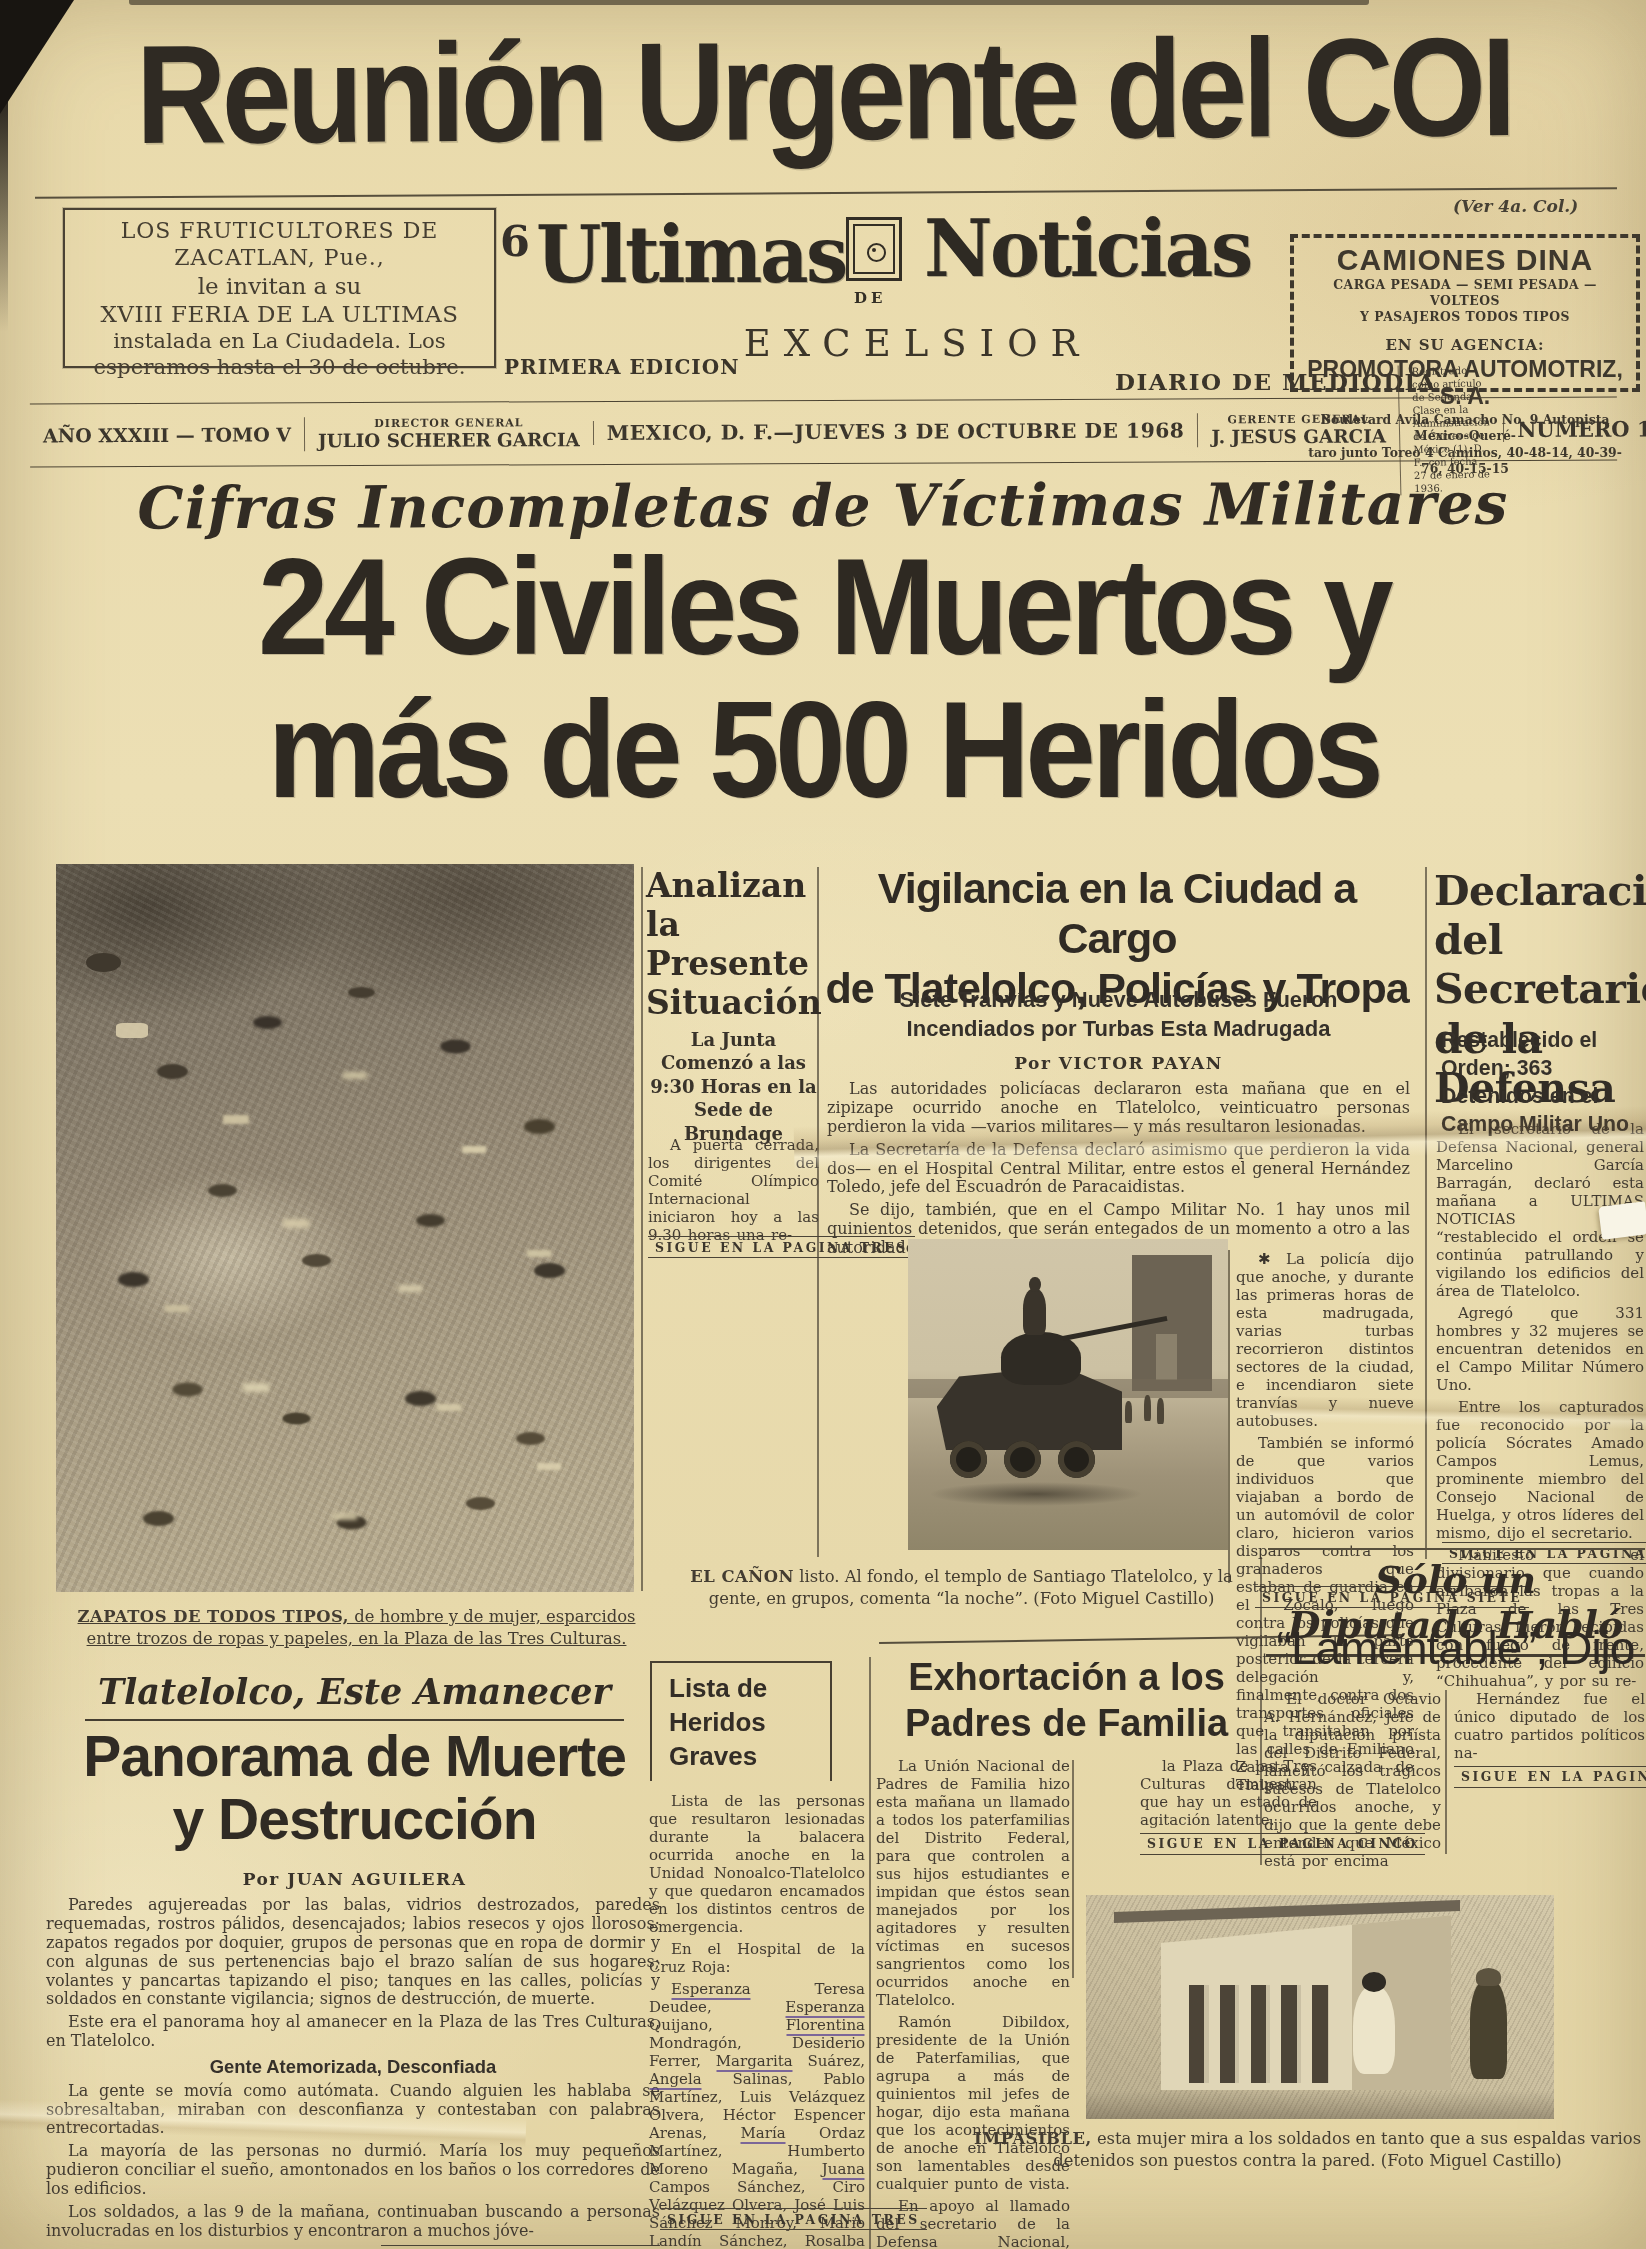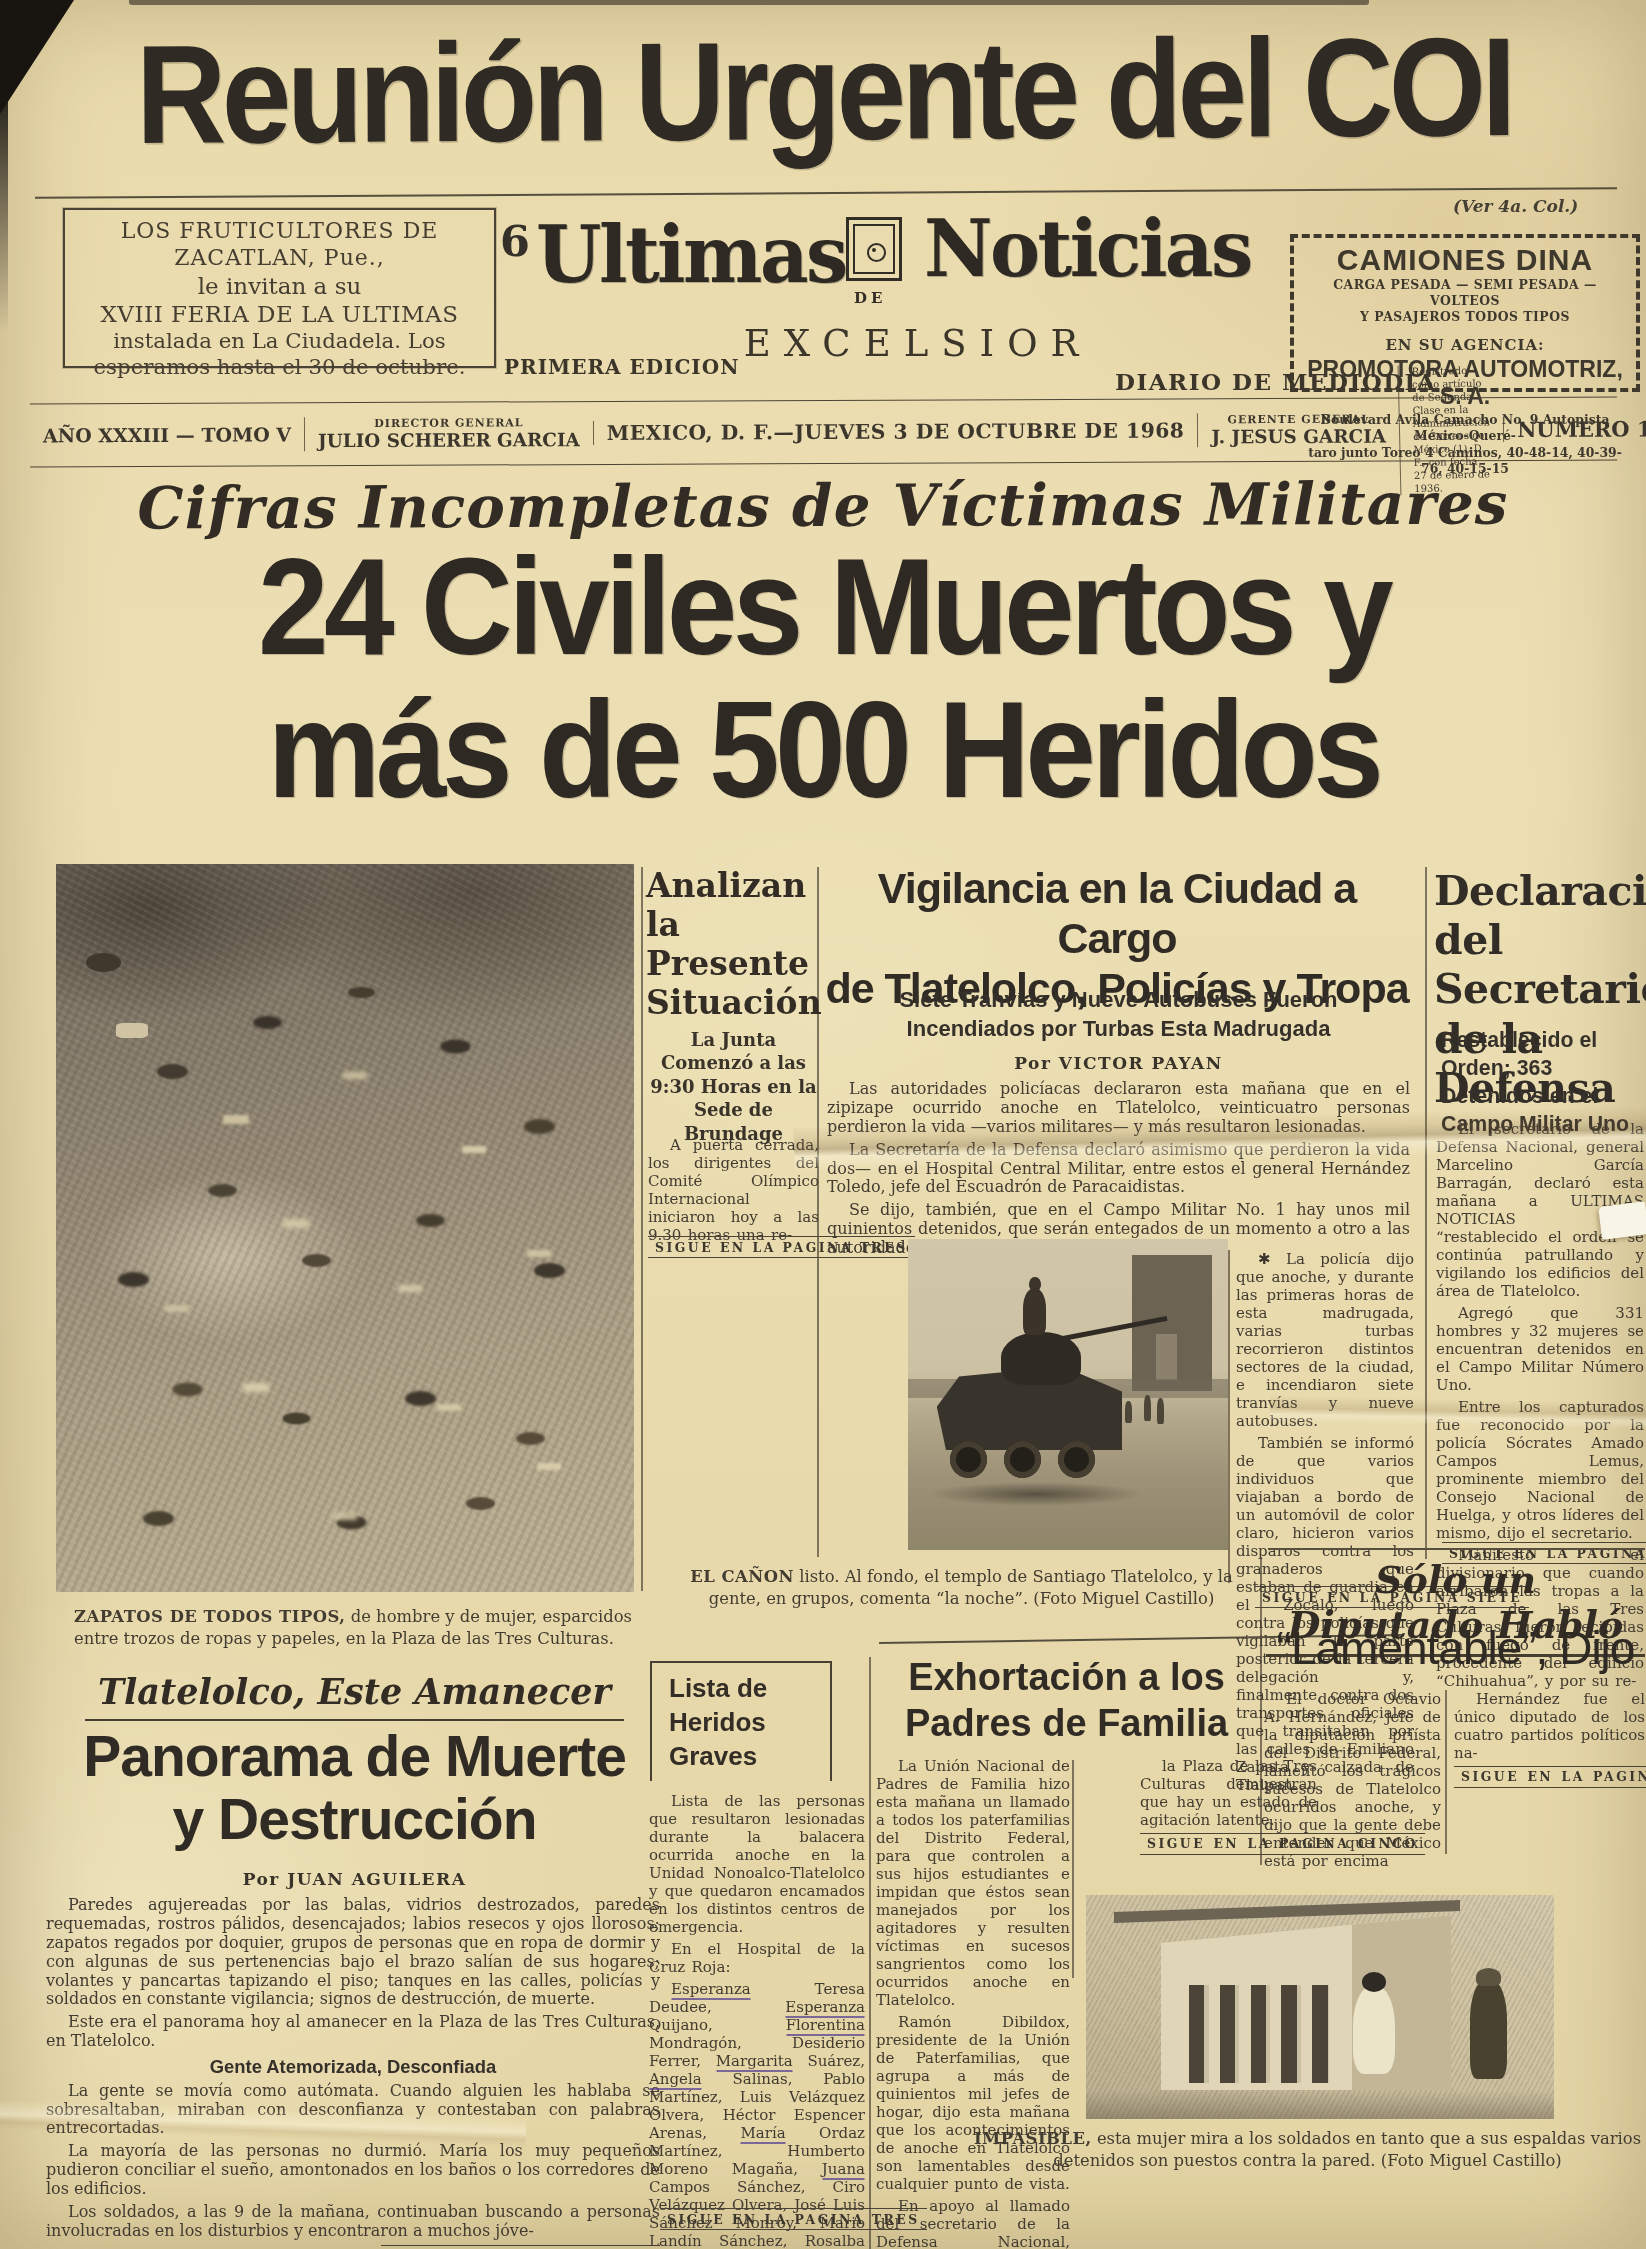--- a/index.html
+++ b/index.html
@@ -159,21 +159,21 @@
   .im-build{position:absolute;left:16%;top:9%;width:62%;height:78%;background:#e0d6b7;clip-path:polygon(0 16%,100% 0,100% 100%,0 100%);}
   .im-build::before{content:"";position:absolute;right:0;top:0;width:34%;height:100%;background:#c2b697;}
   .im-group{position:absolute;left:22%;top:40%;width:30%;height:44%;
     background:repeating-linear-gradient(90deg,#4c4437 0 11%,rgba(76,68,55,.15) 11% 14%,transparent 14% 22%);}
   .im-woman{position:absolute;left:57%;top:40%;width:9%;height:40%;background:#ece4c9;border-radius:46% 46% 26% 26%;}
   .im-woman::before{content:"";position:absolute;left:22%;top:-14%;width:56%;height:22%;background:#2f2b24;border-radius:50%;}
   .im-soldier{position:absolute;left:82%;top:38%;width:8%;height:44%;background:#49422f;border-radius:40% 40% 18% 18%;}
   .im-soldier::before{content:"";position:absolute;left:16%;top:-12%;width:68%;height:18%;background:#5d5440;border-radius:50% 50% 30% 30%;}
   .im-floor{position:absolute;left:0;bottom:0;width:100%;height:13%;background:linear-gradient(180deg,rgba(90,80,64,0),rgba(90,80,64,.4));}
   
-  .cap-zapatos{left:74px;top:1606px;width:565px;text-align:left;}
+  .cap-zapatos{left:74px;top:1606px;width:565px;text-align:center;text-decoration:underline;}
   .kick-tla-wrap{left:47px;top:1671px;width:615px;text-align:center;}
   .kick-ital{display:inline-block;font-style:italic;font-weight:bold;font-size:35px;color:#322c24;
     border-bottom:2.5px solid #453e31;padding:0 13px 7px;}
   .pan-t{left:47px;top:1725px;width:615px;text-align:center;font-family:"Liberation Sans",sans-serif;
     font-weight:bold;font-size:57px;line-height:1.1;letter-spacing:-1px;color:#302b24;}
   .pan-by{left:47px;top:1869px;width:615px;}
   .pan-b{left:46px;top:1896px;width:614px;}
   .subhead-sans{font-family:"Liberation Sans",sans-serif;font-weight:bold;font-size:18.4px;text-align:center;
     color:#35302a;margin:5px 0 4px;}
   .pan-j{text-align:right;margin-top:1px;}

